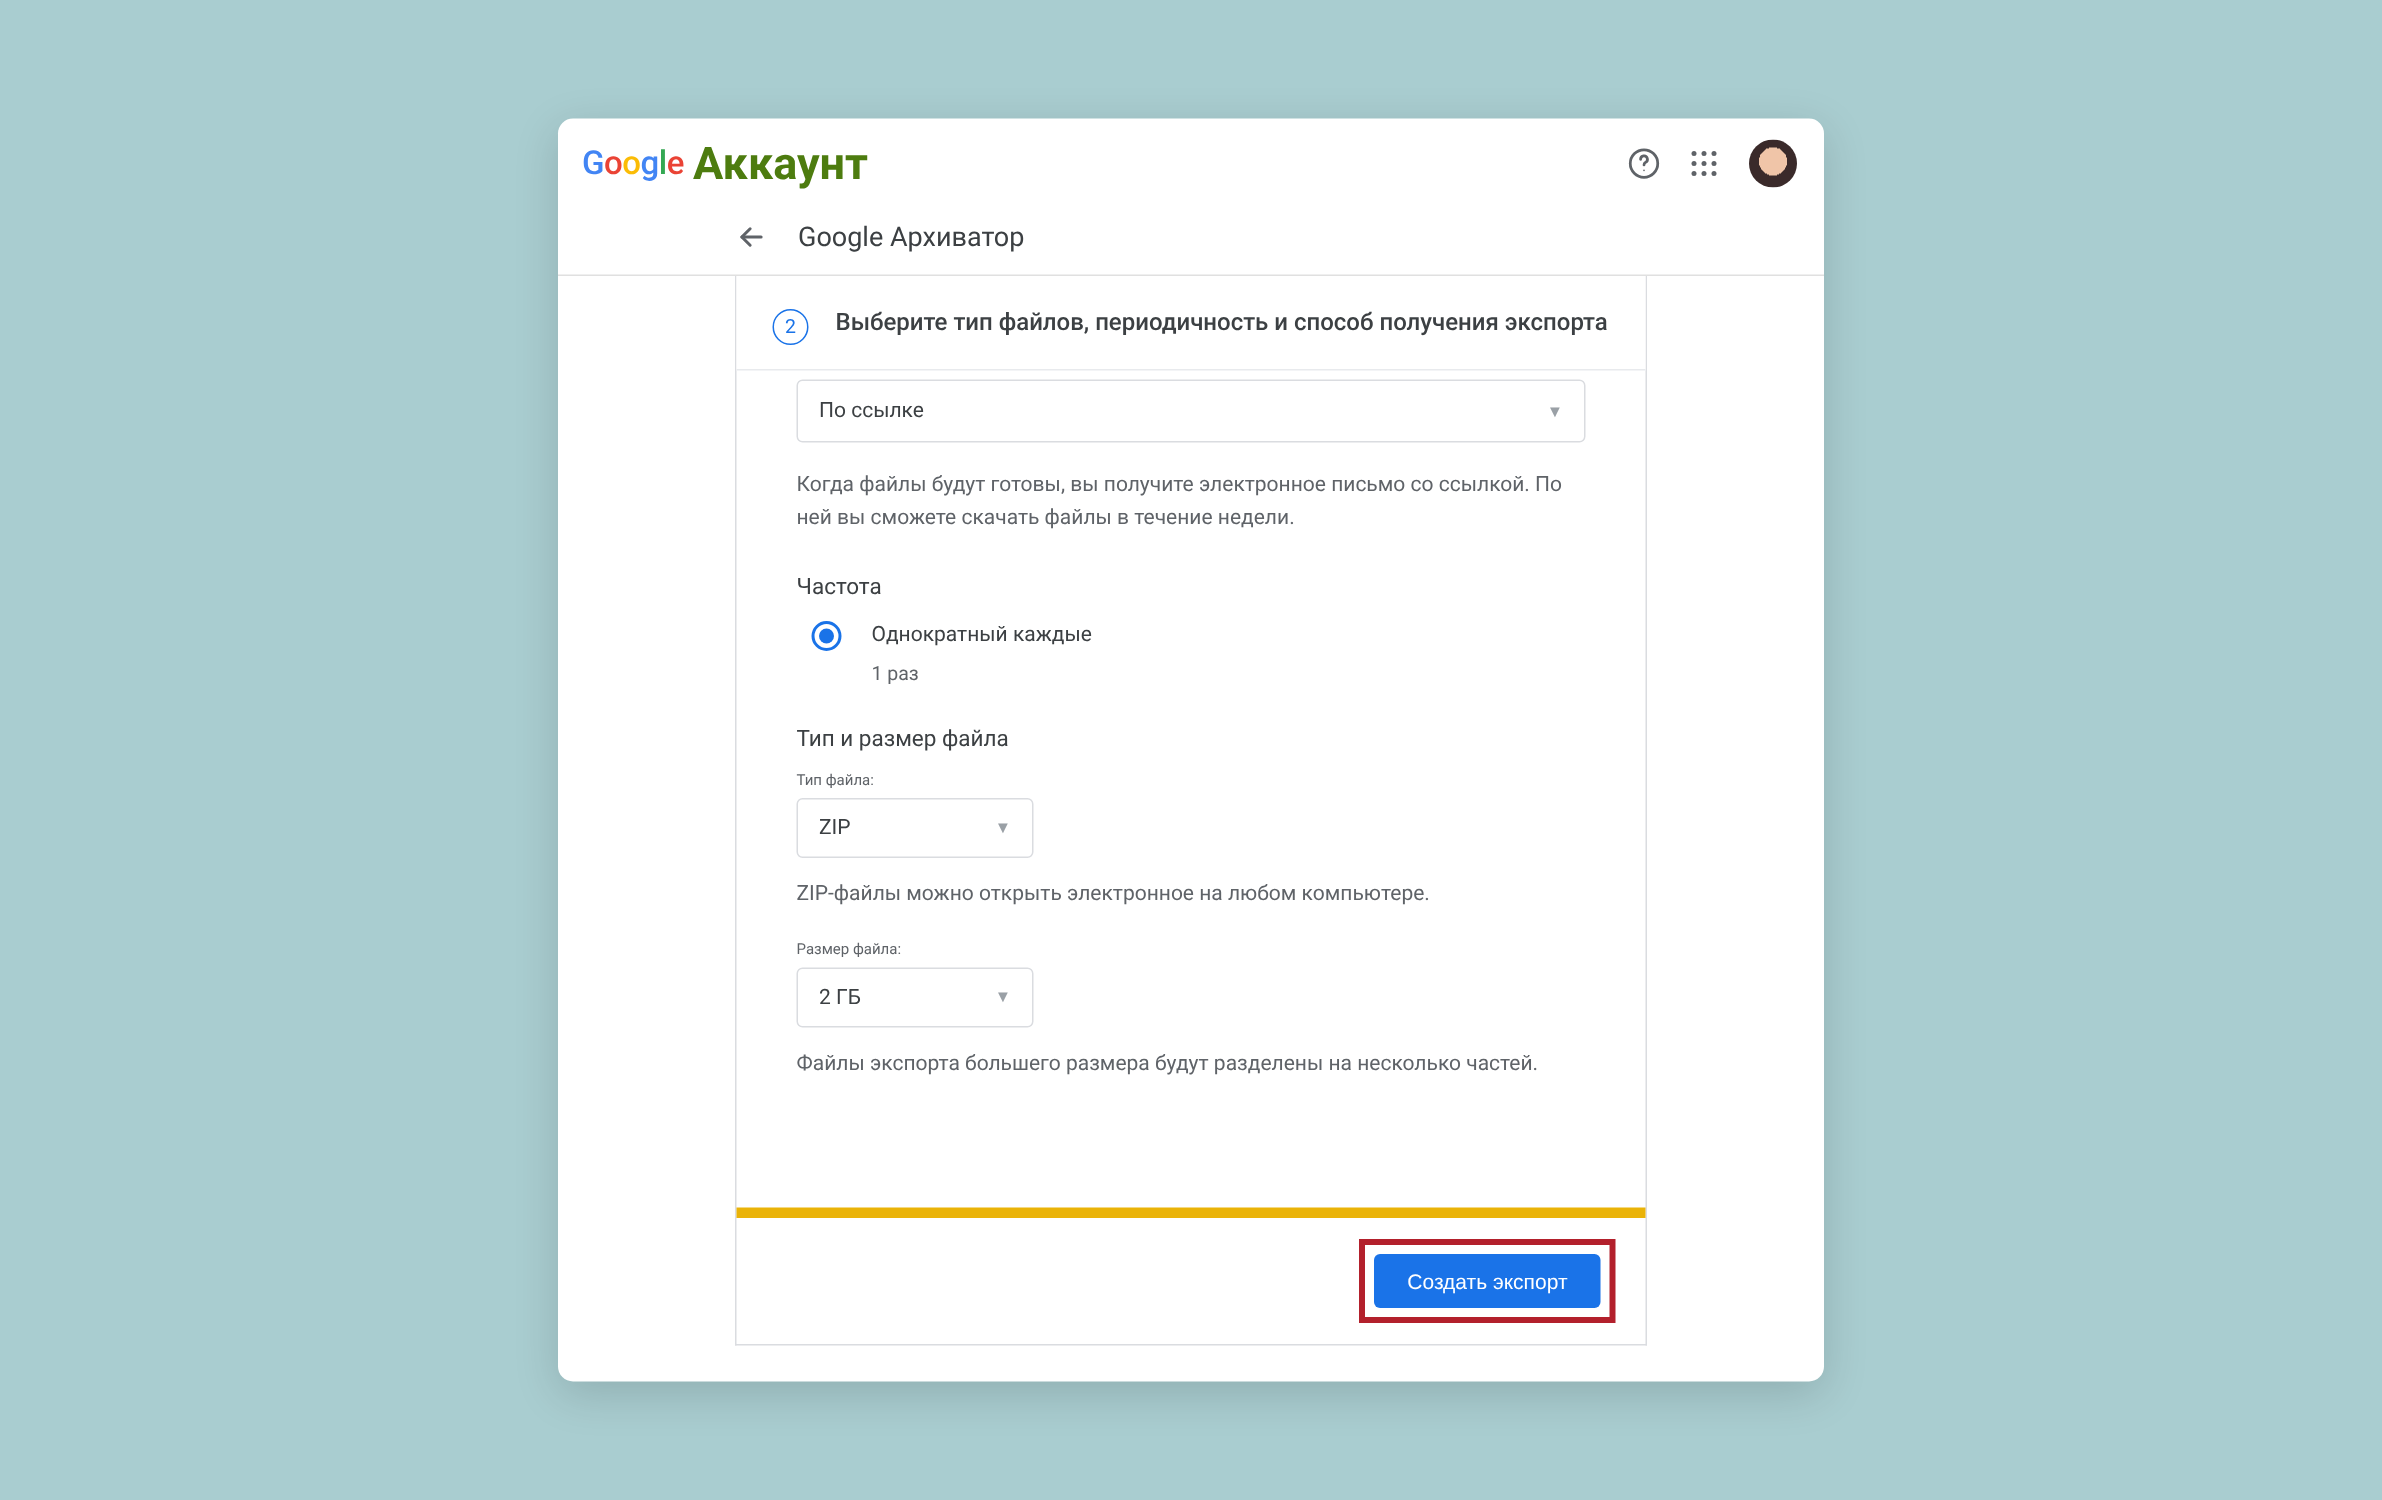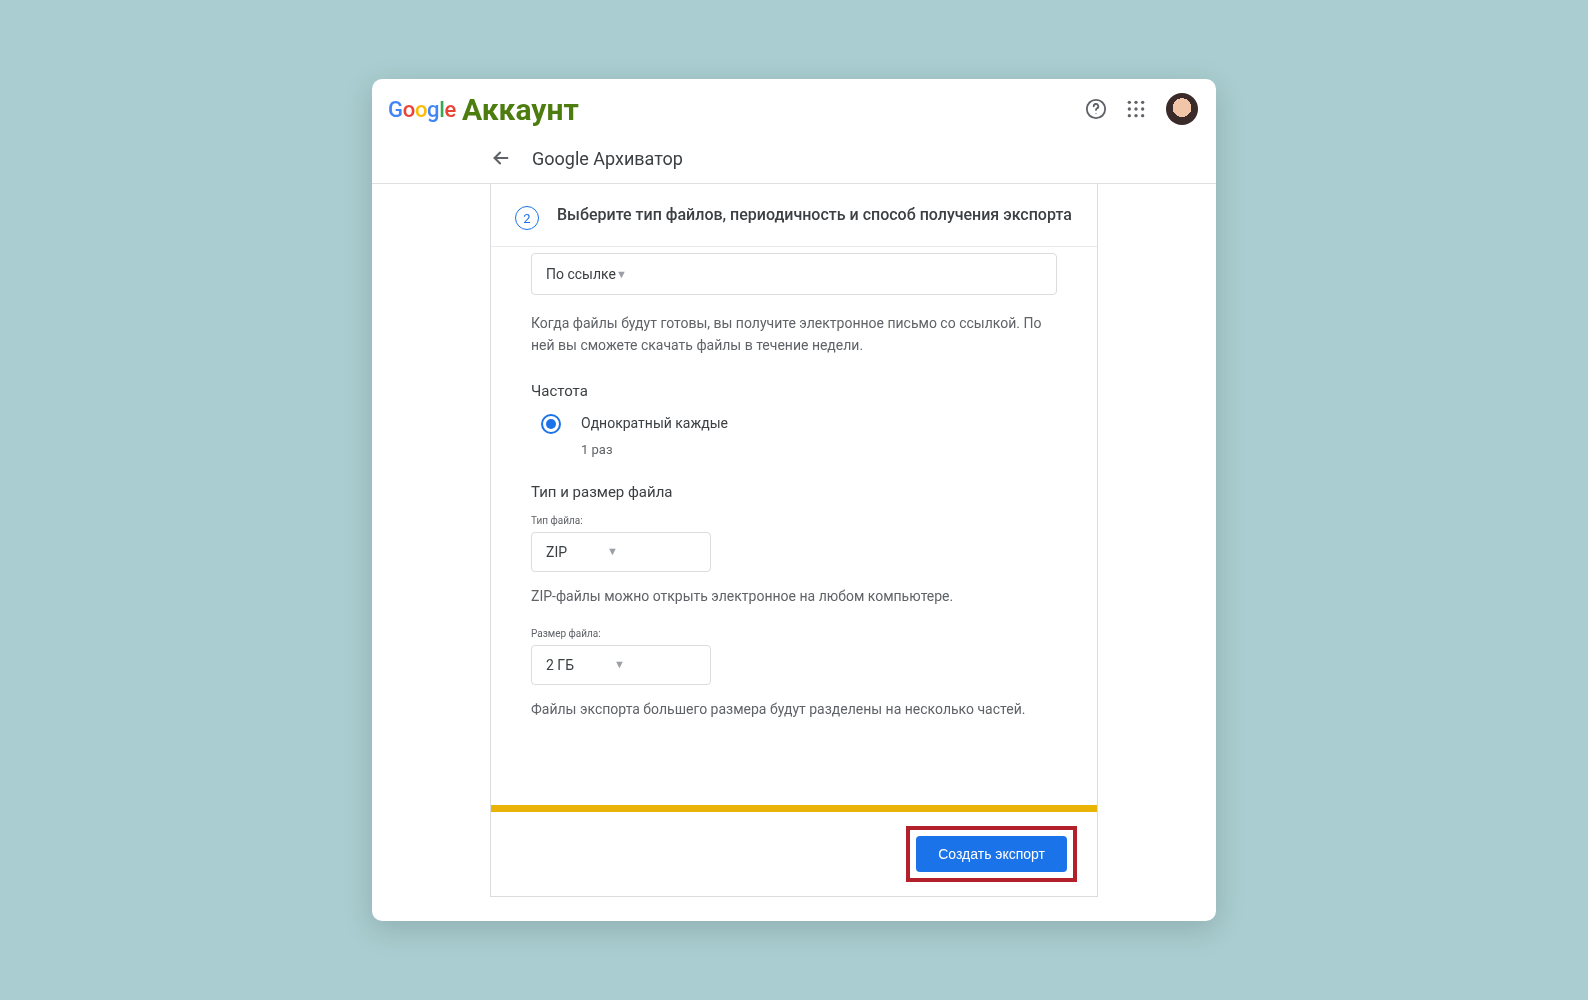--- a/index.html
+++ b/index.html
@@ -83,28 +83,28 @@
   .step-title { font-size:16px; color:#3c4043; font-weight:500; line-height:1.4; }
 
   .content { padding: 0 40px 0 40px; position:relative; }
 
   .dropdown {
     border:1px solid #dadce0;
     border-radius:4px;
     height:42px;
     display:flex;
     align-items:center;
-    justify-content:flex-start;
+    justify-content:space-between;
     padding: 0 14px;
     margin-top: 6px;
     cursor:pointer;
     color:#3c4043;
     font-size:14px;
   }
-  .dropdown.small { width:180px; height:40px;gap:40px; }
+  .dropdown.small { width:158px; height:40px;gap:40px; }
   .caret { color:#9aa0a6; font-size:11px; }
 
   .help-text { color:#5f6368; font-size:14px; line-height:1.55; margin-top:18px; }
   .section-title { color:#3c4043; font-size:15px; margin-top:26px; font-weight:400; }
   .field-label { color:#5f6368; font-size:10px; margin-top:14px; }
 
   .radio-group { margin-top:14px; padding-left:10px; }
   .radio-row { display:flex; align-items:flex-start; gap:20px; margin-top:18px; }
   .radio-row:first-child { margin-top:10px; }
   .radio {

